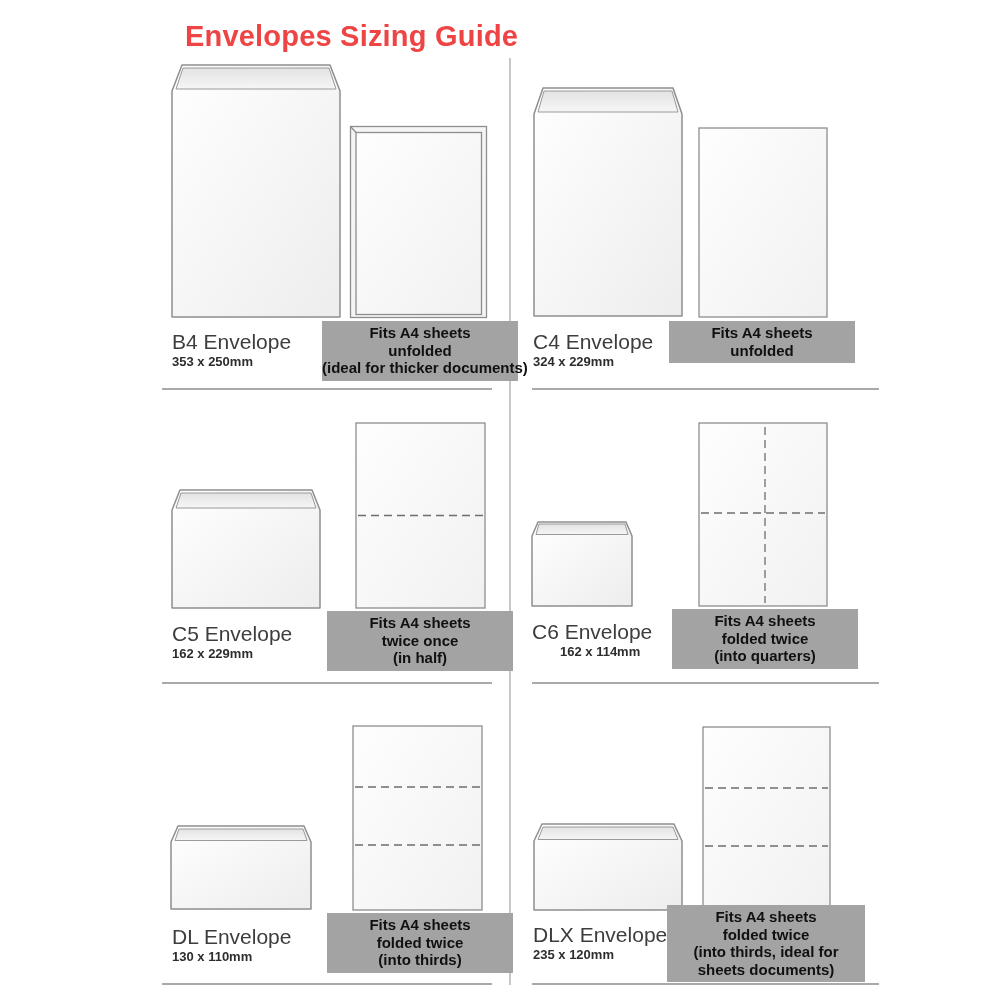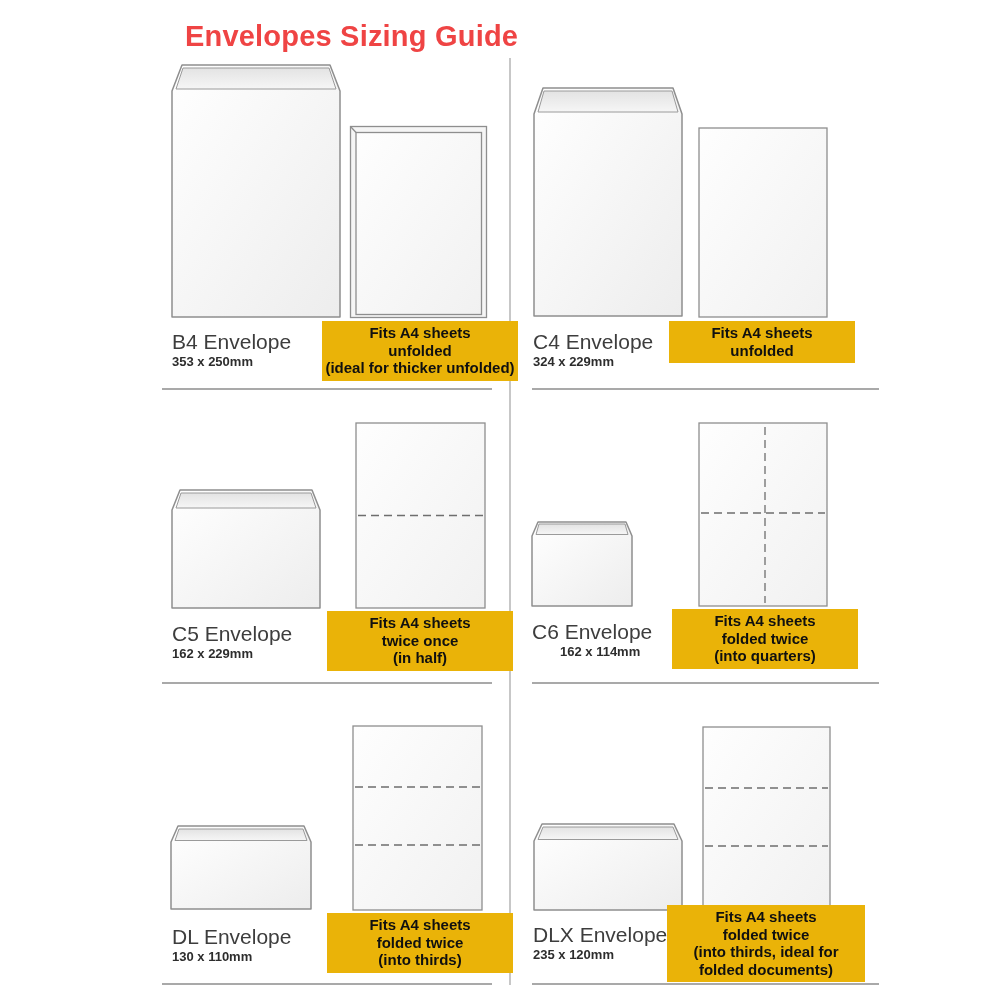--- a/index.html
+++ b/index.html
@@ -11,21 +11,21 @@
     position:absolute;left:169px;top:4px;margin:16px;
     font-size:29px;font-weight:700;color:#ef4444;letter-spacing:.2px;
   }
   .vdivider{position:absolute;left:509px;top:58px;width:2px;height:927px;background:#c7c7c7;}
   .hdiv{position:absolute;height:2px;background:#a9a9a9;}
   .abs{position:absolute;}
   .env-name{position:absolute;font-size:21px;font-weight:400;color:#3d3d3d;white-space:nowrap;}
   .env-dim{position:absolute;font-size:13px;font-weight:700;color:#2d2d2d;white-space:nowrap;}
   .caption{
     position:absolute;text-align:center;font-size:15px;font-weight:700;color:#101010;
-    line-height:17.5px;background:#eab308;padding:3px 0 4px 0;
+    line-height:17.5px;background:#a3a3a3;padding:3px 0 4px 0;
   }
   .caption div{white-space:nowrap;}
   svg{display:block;}
 </style>
 </head>
 <body>
 
 <div class="canvas">
 
   <h1 class="title">Envelopes Sizing Guide</h1>
@@ -66,21 +66,21 @@
         <rect x="2.5" y="2.5" width="136" height="191" fill="#f5f5f5" stroke="#8e8e8e" stroke-width="1.3"></rect>
         <rect x="8" y="8.5" width="125.5" height="182" fill="url(#sh-b4)" stroke="#8e8e8e" stroke-width="1.3"></rect>
         <line x1="2.5" y1="2.5" x2="8" y2="8.5" stroke="#8e8e8e" stroke-width="1.3"></line>
       </svg>
     </div>
     <div class="env-name" style="left:172px;top:330px;">B4 Envelope</div>
     <div class="env-dim" style="left:172px;top:354px;">353 x 250mm</div>
     <div class="caption" style="left:322px;top:321px;width:196px;">
       <div>Fits A4 sheets</div>
       <div>unfolded</div>
-      <div>(ideal for thicker unfolded)</div>
+      <div>(ideal for thicker documents)</div>
     </div>
   </section>
 
   <section>
     <div class="abs" style="left:532px;top:86px;">
       <svg width="152" height="232" viewBox="0 0 152 232">
         <defs>
           <linearGradient id="bg-c4" x1="0" y1="0" x2="1" y2="1">
             <stop offset="0" stop-color="#ffffff"></stop>
               <stop offset="1" stop-color="#ededed"></stop>
@@ -258,17 +258,17 @@
         <line x1="3" y1="62" x2="126" y2="62" stroke="#6e6e6e" stroke-width="1.3" stroke-dasharray="8 5"></line>
         <line x1="3" y1="120" x2="126" y2="120" stroke="#6e6e6e" stroke-width="1.3" stroke-dasharray="8 5"></line>
       </svg>
     </div>
     <div class="env-name" style="left:533px;top:923px;">DLX Envelope</div>
     <div class="env-dim" style="left:533px;top:947px;">235 x 120mm</div>
     <div class="caption" style="left:667px;top:905px;width:198px;">
       <div>Fits A4 sheets</div>
       <div>folded twice</div>
       <div>(into thirds, ideal for</div>
-      <div>folded documents)</div>
+      <div>sheets documents)</div>
     </div>
   </section>
 
 </div>
 
 </body></html>

